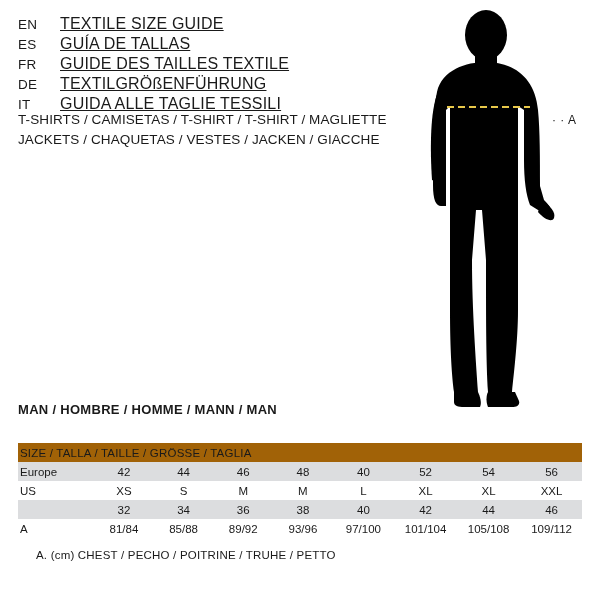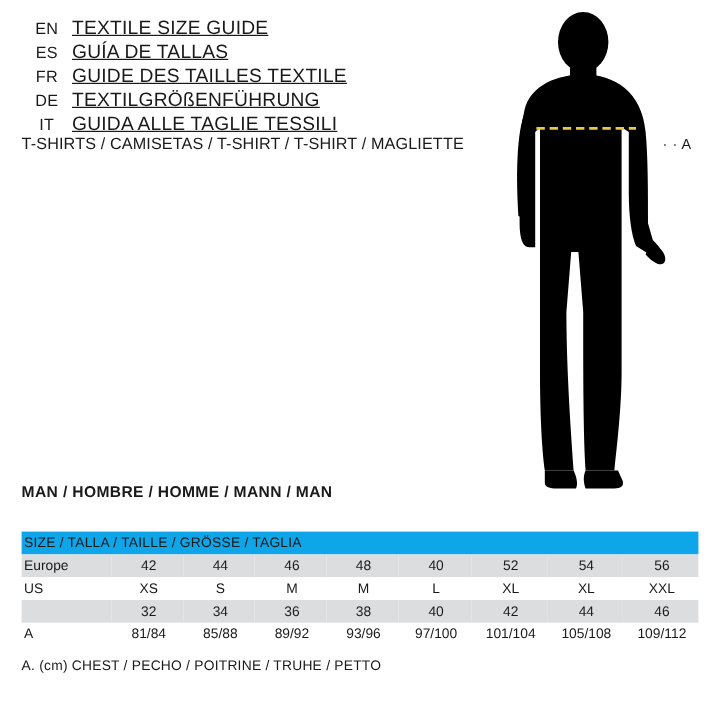--- a/index.html
+++ b/index.html
@@ -28,21 +28,20 @@
     top: 14px;
     width: 380px;
   }
   .lang-row {
     display: flex;
     align-items: baseline;
     line-height: 20px;
     height: 20px;
     font-size: 13.5px;
     letter-spacing: 0.2px;
-    text-align: center;
   }
   .lang-code {
     width: 42px;
     flex: 0 0 42px;
     font-size: 13.5px;
     color: #1a1a1a;
   }
   .lang-text {
     font-size: 16px;
     color: #1a1a1a;
@@ -104,21 +103,21 @@
     border-collapse: collapse;
     font-size: 11.5px;
   }
   table.size-table td {
     padding: 0;
     height: 19px;
     vertical-align: middle;
     white-space: nowrap;
   }
   .row-header td {
-    background: #0ea5e9;
+    background: #a16207;
     font-weight: normal;
     font-size: 11.5px;
     letter-spacing: 0.2px;
   }
   .row-shade td {
     background: #dcdddf;
   }
   .row-plain td {
     background: #ffffff;
   }
@@ -128,21 +127,21 @@
   }
   .cell {
     width: 68px;
     text-align: center;
     padding-left: 2px !important;
     margin-left: 12px;
   }
 
   .footnote {
     position: absolute;
-    left: 18px;
+    left: 36px;
     top: 549px;
     font-size: 11.5px;
     letter-spacing: 0.2px;
     white-space: nowrap;
   }
 </style>
 </head>
 <body>
 
 <div class="page">
@@ -165,20 +164,21 @@
       <span class="lang-text">TEXTILGRÖßENFÜHRUNG</span>
     </div>
     <div class="lang-row">
       <span class="lang-code">IT</span>
       <span class="lang-text">GUIDA ALLE TAGLIE TESSILI</span>
     </div>
   </div>
 
   <div class="category-block">
     <div class="category-line">T-SHIRTS / CAMISETAS / T-SHIRT / T-SHIRT / MAGLIETTE</div>
+    <div class="category-line">JACKETS / CHAQUETAS / VESTES / JACKEN / GIACCHE</div>
   </div>
 
   <div class="figure-wrap">
     <svg class="figure-svg" width="200" height="400" viewBox="0 0 200 400" xmlns="http://www.w3.org/2000/svg">
       <g fill="#000000">
 
         <ellipse cx="86" cy="25" rx="21" ry="25"></ellipse>
 
         <rect x="75" y="44" width="22" height="16"></rect>
 

